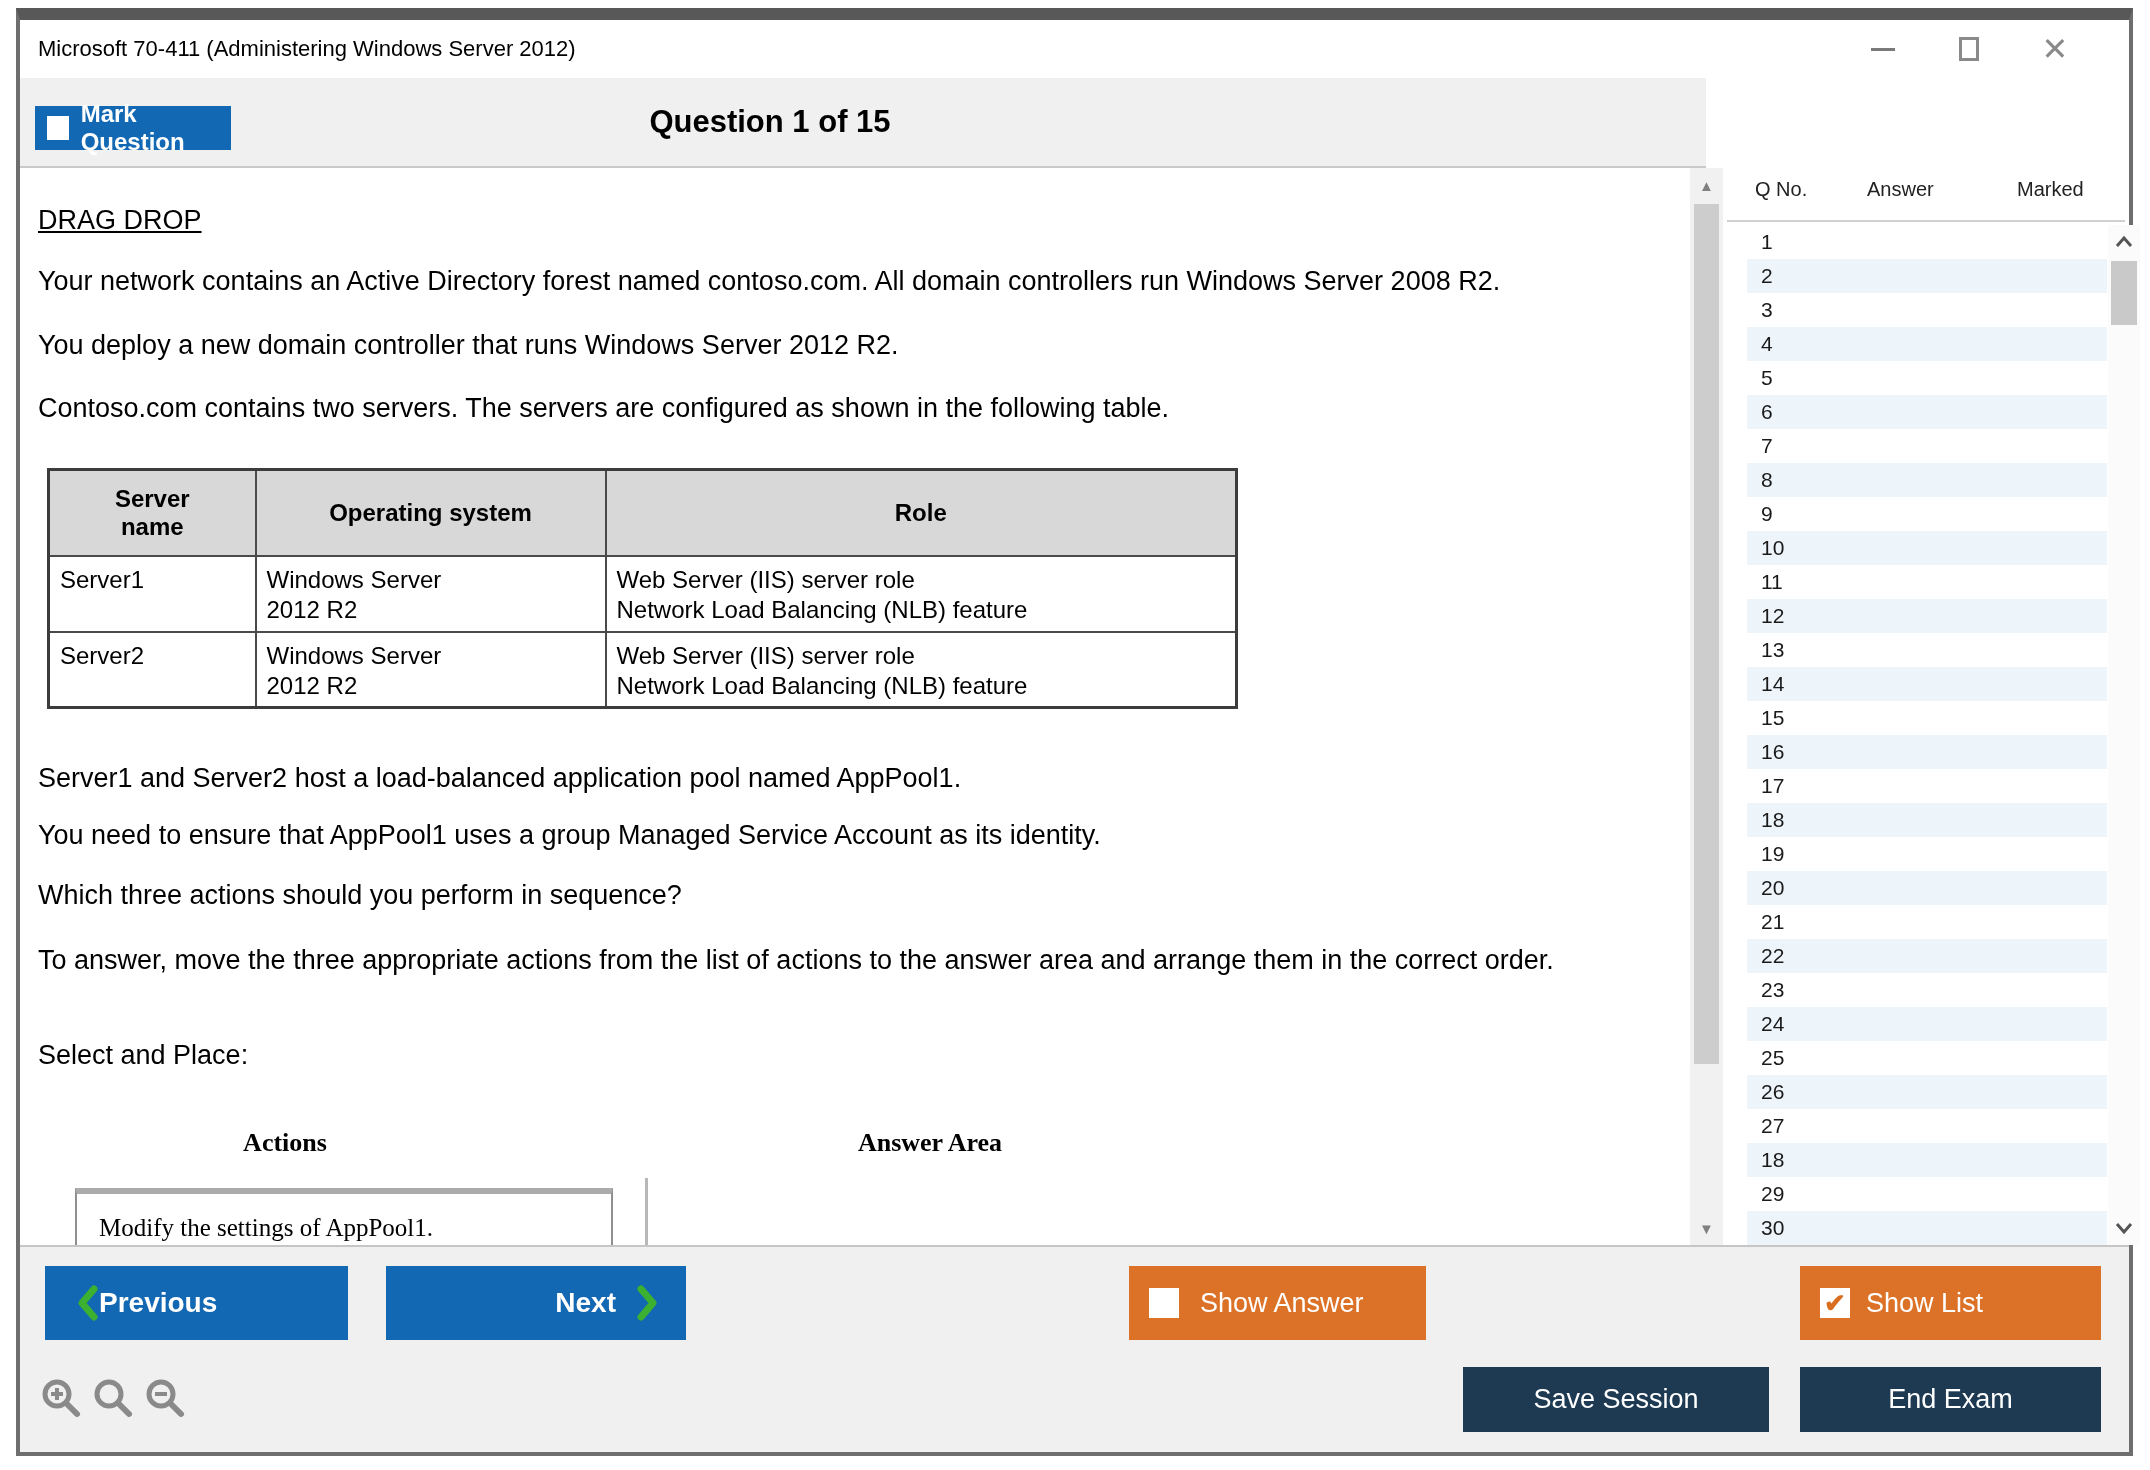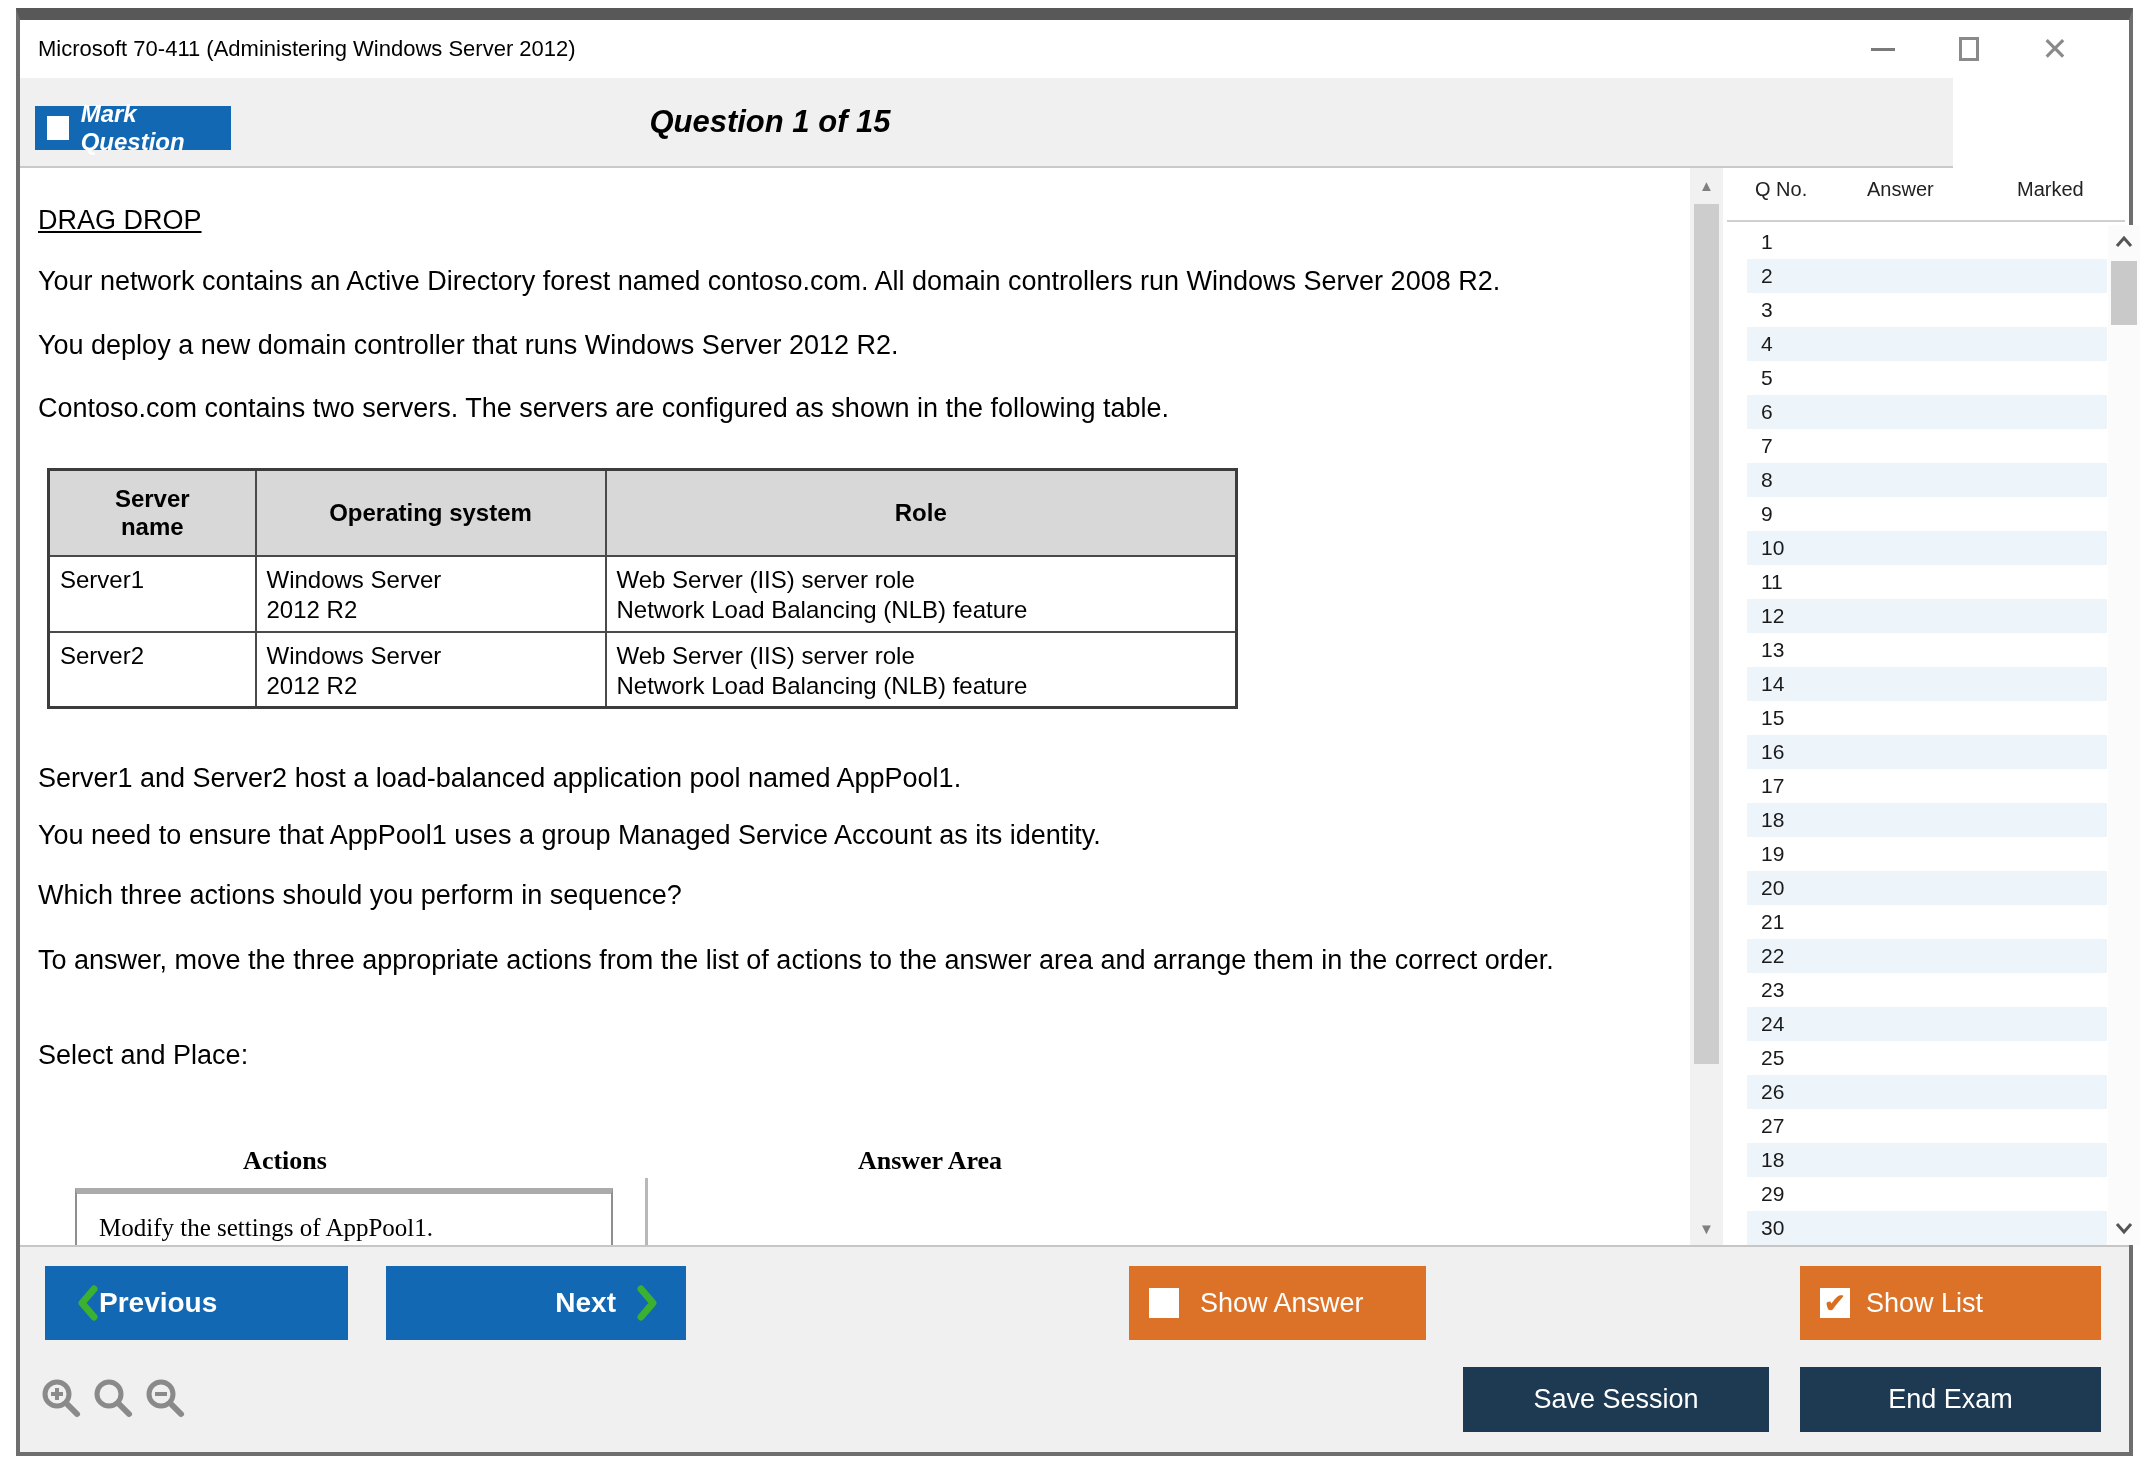--- a/index.html
+++ b/index.html
@@ -9,40 +9,40 @@
   
   .titlebar{position:absolute;left:0;top:0;width:2109px;height:58px;background:#fff;border-radius:29px;}
   .title-text{position:absolute;left:18px;top:0;height:58px;display:flex;align-items:center;
     font-size:22px;color:#000;}
   .win-controls{position:absolute;left:1848px;top:0;height:58px;display:flex;align-items:center;gap:56px;}
   .wc{width:30px;height:34px;display:flex;align-items:center;justify-content:center;color:#7a7a7a;cursor:default;}
   .wc-min span{display:block;width:24px;height:3px;background:#7a7a7a;}
   .wc-max span{display:block;width:20px;height:24px;border:3px solid #8a8a8a;box-sizing:border-box;}
   .wc-close{font-size:32px;font-weight:400;color:#8a8a8a;}
   
-  .header-strip{position:absolute;left:0;top:58px;width:1933px;height:90px;background:#f0f0f0;
-    border-bottom:2px solid #c9c9c9;box-sizing:border-box;font-style:italic;}
+  .header-strip{position:absolute;left:0;top:58px;width:1686px;height:90px;background:#f0f0f0;
+    border-bottom:2px solid #c9c9c9;box-sizing:border-box;}
   .mark-btn{position:absolute;left:15px;top:28px;width:196px;height:44px;background:#1368b4;
     display:flex;align-items:center;gap:12px;padding-left:12px;box-sizing:border-box;}
   .mark-cb{width:24px;height:24px;background:#ffffff;}
   .mark-label{color:#fff;font-weight:bold;font-size:24px;}
   .qcounter{position:absolute;left:0;top:0;width:1500px;height:88px;display:flex;align-items:center;
     justify-content:center;font-size:31px;font-weight:bold;color:#000;}
   
   .content-text{position:absolute;left:18px;font-size:27px;color:#000;max-width:1625px;}
   .p-wrap{max-width:1530px;line-height:34px;}
   .server-table{position:absolute;left:27px;top:448px;border-collapse:collapse;table-layout:fixed;}
   .server-table th,.server-table td{border:2px solid #4a4a4a;box-sizing:border-box;font-size:24px;}
   .server-table{border:3px solid #3c3c3c;}
   .server-table th{background:#d8d8d8;font-weight:bold;text-align:center;height:86px;}
   .server-table td{background:#fff;vertical-align:top;padding:8px 6px 4px 10px;height:76px;line-height:30px;}
   .col-server{width:207px;}.col-os{width:350px;}.col-role{width:631px;}
   .th-narrow{display:inline-block;max-width:110px;}
   .serif-heading{position:absolute;font-family:"Liberation Serif",serif;font-weight:bold;font-size:26px;
-    color:#000;text-align:center;width:220px;margin-top:18px;}
+    color:#000;text-align:center;width:220px;}
   .drag-card{position:absolute;top:1168px;height:57px;background:#fff;box-sizing:border-box;
     border:2px solid #8f8f8f;border-top:6px solid #ababab;border-bottom:none;
     font-family:"Liberation Serif",serif;font-size:25px;padding:20px 0 0 22px;}
   .col-divider{position:absolute;left:625px;top:1158px;width:3px;height:67px;background:#b8b8b8;}
   
   .main-scroll{position:absolute;left:1670px;top:148px;width:33px;height:1077px;background:#f1f1f1;}
   .ms-arrow{position:absolute;left:0;width:33px;height:30px;display:flex;align-items:center;
     justify-content:center;color:#808080;font-size:15px;}
   .ms-up{top:2px;}.ms-down{bottom:2px;}
   .ms-thumb{position:absolute;left:4px;top:36px;width:25px;height:860px;background:#cdcdcd;}

